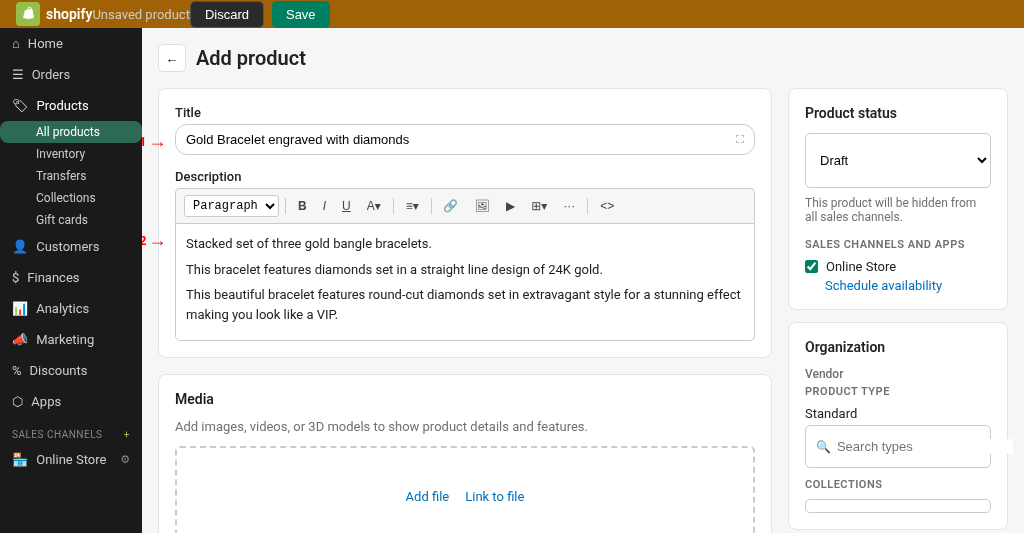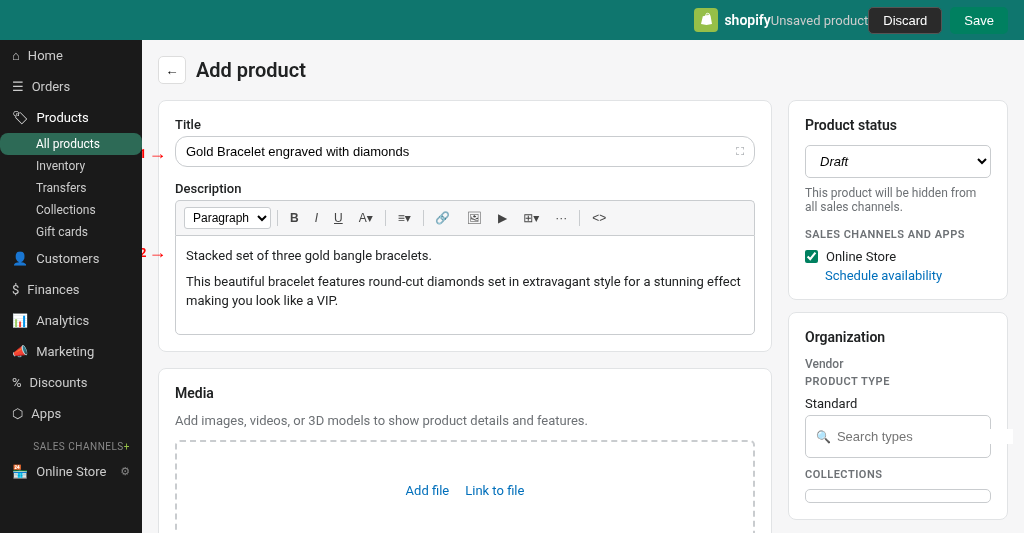--- a/index.html
+++ b/index.html
@@ -1,72 +1,72 @@
 <!DOCTYPE html>
 <html><head>
   <meta charset="utf-8">
   <style>
     * { box-sizing: border-box; margin: 0; padding: 0; }
     body { font-family: -apple-system, BlinkMacSystemFont, 'Segoe UI', Roboto, sans-serif; font-size: 13px; background: #f6f6f7; color: #202223; display: flex; flex-direction: column; height: 533px; overflow: hidden; }
 
     
-    .topbar { background: #0f766e; height: 40px; display: flex; align-items: center; justify-content: flex-end; padding: 0 16px; flex-shrink: 0; }
+    .topbar { background: #a16207; height: 28px; display: flex; align-items: center; justify-content: flex-start; padding: 0 16px; flex-shrink: 0; }
     .topbar-left { display: flex; align-items: center; gap: 12px; }
     .shopify-logo { display: flex; align-items: center; gap: 6px; color: #fff; font-weight: 600; font-size: 14px; }
     .shopify-icon { width: 24px; height: 24px; background: #96bf48; border-radius: 4px; display: flex; align-items: center; justify-content: center; }
     .topbar-center { color: #ccc; font-size: 13px; }
     .topbar-right { display: flex; gap: 8px; }
     .btn-discard { background: #2a2a2a; border: 1px solid #555; color: #fff; padding: 5px 14px; border-radius: 5px; cursor: pointer; font-size: 13px; }
     .btn-save { background: #008060; border: none; color: #fff; padding: 5px 14px; border-radius: 5px; cursor: pointer; font-size: 13px; }
 
     
     .main-layout { display: flex; flex: 1; overflow: hidden; }
 
     
     .sidebar { width: 142px; background: #1a1a1a; color: #ccc; display: flex; flex-direction: column; overflow-y: auto; flex-shrink: 0; }
     .sidebar-item { display: flex; align-items: center; gap: 8px; padding: 8px 12px; cursor: pointer; font-size: 13px; color: #ccc; }
     .sidebar-item.active { color: #fff; }
     .sidebar-sub { padding: 4px 12px 4px 36px; cursor: pointer; font-size: 12px; color: #ccc; }
     .sidebar-sub.active { color: #fff; background: #2d6a56; border-radius: 8px; }
-    .sidebar-section-label { padding: 12px 12px 4px; font-size: 10px; color: #888; text-transform: uppercase; letter-spacing: 0.5px; display: flex; align-items: center; justify-content: flex-end; }
+    .sidebar-section-label { padding: 12px 12px 4px; font-size: 10px; color: #888; text-transform: uppercase; letter-spacing: 0.5px; display: flex; align-items: center; justify-content: space-between; }
 
     
     .content { flex: 1; overflow-y: auto; padding: 16px; }
     .page-header { display: flex; align-items: center; gap: 10px; margin-bottom: 16px; }
     .back-btn { width: 28px; height: 28px; border: 1px solid #ddd; border-radius: 5px; background: #fff; display: flex; align-items: center; justify-content: center; cursor: pointer; }
     .page-title { font-size: 20px; font-weight: 600; color: #202223; }
 
     .content-grid { display: grid; grid-template-columns: 1fr 220px; gap: 16px; }
 
     
     .card { background: #fff; border: 1px solid #e1e3e5; border-radius: 8px; padding: 16px; margin-bottom: 16px; }
     .card-title { font-size: 14px; font-weight: 600; margin-bottom: 12px; }
     .form-label { font-size: 13px; color: #202223; margin-bottom: 4px; font-weight: 500; }
     .form-input { width: 100%; border: 1px solid #c9cccf; border-radius: 12px; padding: 7px 10px; font-size: 13px; background: #fff; display: flex; align-items: center; justify-content: space-between; }
     .form-input input { border: none; outline: none; width: 100%; font-size: 13px; }
 
     
     .desc-toolbar { display: flex; align-items: center; gap: 4px; padding: 6px 8px; border: 1px solid #c9cccf; border-bottom: none; border-radius: 5px 5px 0 0; background: #f6f6f7; flex-wrap: wrap; }
     .toolbar-btn { padding: 3px 6px; border: none; background: none; cursor: pointer; font-size: 12px; color: #444; border-radius: 3px; }
-    .toolbar-select { border: 1px solid #c9cccf; border-radius: 3px; font-size: 12px; padding: 2px 4px; background: #fff; cursor: pointer; }
+    .toolbar-select { border: 1px solid #c9cccf; border-radius: 3px; font-size: 12px; padding: 2px 4px; background: #fff; cursor: pointer; font-family: Liberation Mono, monospace; }
     .toolbar-divider { width: 1px; height: 16px; background: #c9cccf; margin: 0 2px; }
     .desc-content { border: 1px solid #c9cccf; border-radius: 0 0 5px 5px; padding: 10px; min-height: 100px; background: #fff; }
     .desc-line { margin-bottom: 6px; font-size: 13px; color: #202223; line-height: 1.5; }
 
     
     .media-desc { font-size: 13px; color: #6d7175; margin-bottom: 12px; }
     .media-dropzone { border: 2px dashed #c9cccf; border-radius: 5px; padding: 30px; display: flex; align-items: center; justify-content: center; gap: 16px; min-height: 100px; }
     .media-link { color: #006fbb; cursor: pointer; font-size: 13px; }
 
     
     .right-panel { display: flex; flex-direction: column; gap: 0; }
     .right-card { background: #fff; border: 1px solid #e1e3e5; border-radius: 8px; padding: 16px; margin-bottom: 12px; }
     .right-card-title { font-size: 14px; font-weight: 600; margin-bottom: 12px; }
 
-    .status-select { width: 100%; border: 1px solid #c9cccf; border-radius: 5px; padding: 7px 10px; font-size: 13px; background: #fff; cursor: pointer; appearance: auto; font-style: italic; }
+    .status-select { width: 100%; border: 1px solid #c9cccf; border-radius: 5px; padding: 18px 10px; font-size: 13px; background: #fff; cursor: pointer; appearance: auto; }
     .status-note { font-size: 12px; color: #6d7175; margin-top: 8px; }
 
     .section-label-sm { font-size: 11px; font-weight: 600; text-transform: uppercase; letter-spacing: 0.5px; color: #6d7175; margin-bottom: 8px; }
     .checkbox-row { display: flex; align-items: center; gap: 8px; margin-bottom: 4px; }
     .checkbox-row input[type=checkbox] { accent-color: #008060; }
     .schedule-link { color: #006fbb; font-size: 13px; cursor: pointer; padding-left: 20px; }
 
     .org-label { font-size: 12px; color: #6d7175; margin-bottom: 4px; font-weight: 500; }
     .org-field { display: flex; align-items: center; border: 1px solid #c9cccf; border-radius: 5px; overflow: hidden; }
     .org-input { border: none; outline: none; padding: 7px 10px; font-size: 13px; flex: 1; color: #6d7175; }
@@ -208,20 +208,21 @@
               <button class="toolbar-btn">&lt;&gt;</button>
             </div>
             <div style="position:relative;">
 
               <div style="position:absolute;left:-36px;top:6px;color:red;font-weight:700;font-size:13px;display:flex;align-items:center;gap:2px;">
                 <span>2</span>
                 <span style="font-size:18px;color:red;">→</span>
               </div>
               <div class="desc-content">
                 <div class="desc-line">Stacked set of three gold bangle bracelets.</div>
+                <div class="desc-line">This bracelet features diamonds set in a straight line design of 24K gold.</div>
                 <div class="desc-line">This beautiful bracelet features round-cut diamonds set in extravagant style for a stunning effect making you look like a VIP.</div>
               </div>
             </div>
           </div>
         </div>
 
         <div class="card">
           <div class="card-title">Media</div>
           <div class="media-desc">Add images, videos, or 3D models to show product details and features.</div>
           <div class="media-dropzone">

